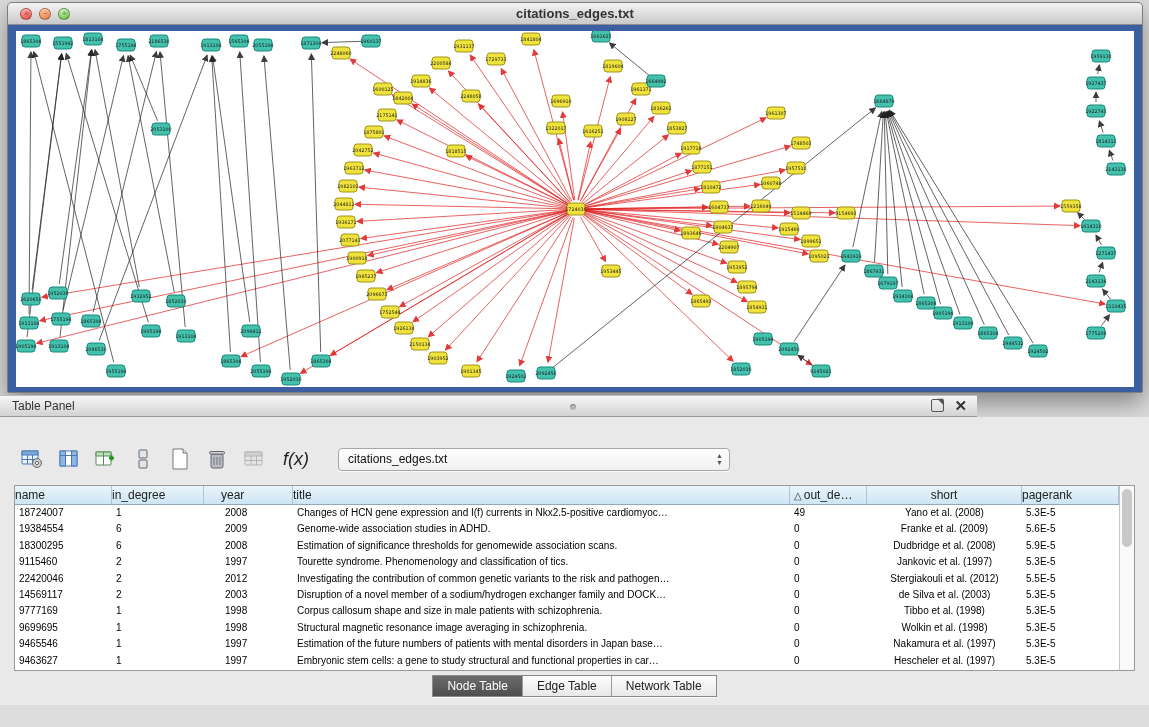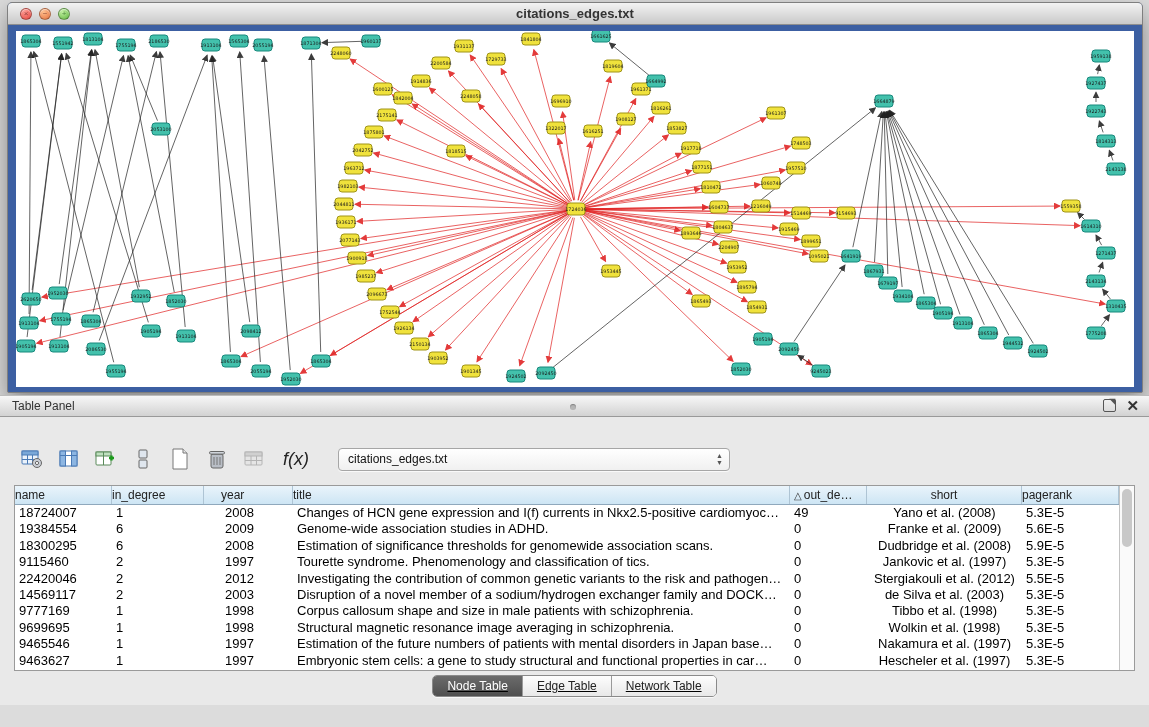--- a/index.html
+++ b/index.html
@@ -18,21 +18,21 @@
   .light { width:12px; height:12px; border-radius:50%; border:1px solid rgba(0,0,0,.3);
     display:flex; align-items:center; justify-content:center; font-size:8px; color:rgba(60,0,0,.55); line-height:1;
     box-shadow:inset 0 1px 1px rgba(255,255,255,.6); }
   .light.red   { background:radial-gradient(circle at 35% 30%, #ff9a92, #e4443c); }
   .light.orange{ background:radial-gradient(circle at 35% 30%, #ffc08e, #e4703c); }
   .light.green { background:radial-gradient(circle at 35% 30%, #c2f0a1, #5fb53e); color:rgba(0,60,0,.55); }
   .net-canvas { position:absolute; left:8px; top:28px; width:1118px; height:356px; background:#ffffff; overflow:hidden; }
   .net-canvas svg { display:block; }
 
   
-  .panel-header { position:absolute; left:0; top:395px; width:1149px; height:22px;
+  .panel-header { position:absolute; left:0; top:395px; width:977px; height:22px;
     background:linear-gradient(#f7f7f7,#d2d2d2); border-top:1px solid #bcbcbc; border-bottom:1px solid #999; }
   .panel-title { position:absolute; left:12px; top:0; line-height:21px; font-size:12px; color:#333; }
   .grip-dot { position:absolute; left:570px; top:8px; width:6px; height:6px; border-radius:50%;
     background:#b5b5b5; box-shadow:inset 0 1px 1px rgba(0,0,0,.3); }
   .panel-header-icons { position:absolute; right:10px; top:3px; display:flex; gap:10px; align-items:center; }
   .float-icon { width:13px; height:13px; border:1.5px solid #555; border-radius:2px; position:relative; }
   .float-icon:before { content:"◥"; position:absolute; right:0px; top:-3px; font-size:8px; color:#555; }
   .close-x { font-size:15px; font-weight:700; color:#333; line-height:13px; cursor:default; }
 
   
@@ -48,34 +48,34 @@
   .combo-arrows { position:absolute; right:6px; top:3px; display:flex; flex-direction:column; line-height:7px;
     font-size:7px; color:#555; }
 
   
   .table-wrap { position:absolute; left:14px; top:68px; width:1121px; height:186px;
     background:#fff; border:1px solid #9a9a9a; display:flex; }
   .table-main { flex:1; overflow:hidden; }
   .thead { display:flex; height:19px; background:linear-gradient(#eaf4fb,#cde5f4);
     border-bottom:1px solid #8fa8bc; font-size:12px; color:#222; }
   .th { line-height:18px; text-align:left; border-right:1px solid #aec4d4; overflow:hidden; white-space:nowrap; }
-  .trow { display:flex; height:16.4px; font-size:13px; color:#000; background:#fff; }
+  .trow { display:flex; height:16.4px; font-size:10px; color:#000; background:#fff; }
   .tcell { line-height:16px; padding:0 4px; overflow:hidden; white-space:nowrap; }
   .c0 { width:97px; } .c1 { width:92px; } .c2 { width:72px;margin-left:17px; } .c3 { width:497px; }
   .c4 { width:77px; } .c5 { width:155px; text-align:center; } .c6 { flex:1; }
   .th.c4 { text-align:left; padding-left:4px; }
   .sort-tri { font-size:10px; margin-right:2px; color:#333; }
   .vscroll { width:15px; background:#fafafa; border-left:1px solid #c3c3c3; position:relative; }
   .vthumb { position:absolute; left:2px; top:3px; width:10px; height:58px; border-radius:5px;
     background:#c8c8c8; }
 
   
   .tabs { position:absolute; left:0; right:0; top:258px; display:flex; justify-content:center; }
-  .seg { display:flex; border:1px solid #8a8a8a; border-radius:5px; overflow:hidden;
-    background:#f4f4f4; box-shadow:0 1px 0 rgba(255,255,255,.7);text-decoration:underline; }
+  .seg { display:flex; border:1px solid #8a8a8a; border-radius:0; overflow:hidden;
+    background:#f4f4f4; box-shadow:0 1px 0 rgba(255,255,255,.7); }
   .seg-btn { padding:0 14px; height:20px; line-height:20px; font-size:12px; color:#222;
     border-right:1px solid #9a9a9a; background:linear-gradient(#fdfdfd,#e8e8e8); }
   .seg-btn:last-child { border-right:none; }
   .seg-btn.selected { background:linear-gradient(#6b6b6b,#4f4f4f); color:#fff; }
 
   
   .status-bar { position:absolute; left:0; top:705px; width:1149px; height:22px;
     background:linear-gradient(#f2f2f2,#cfcfcf); border-top:1px solid #a5a5a5;margin-top:36px; }
   .mem { position:absolute; right:28px; top:0; line-height:21px; font-size:11px; color:#333; }
   .mem-dot { position:absolute; right:9px; top:5px; width:12px; height:12px; border-radius:50%;

